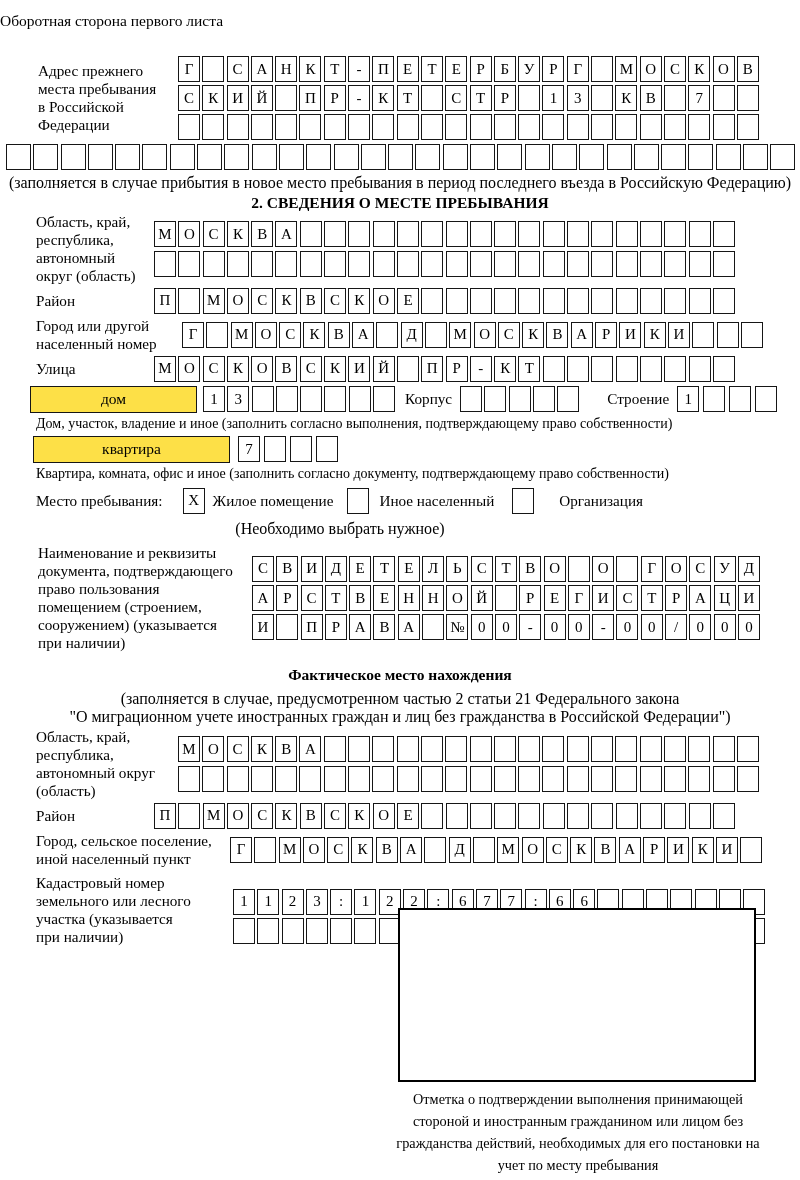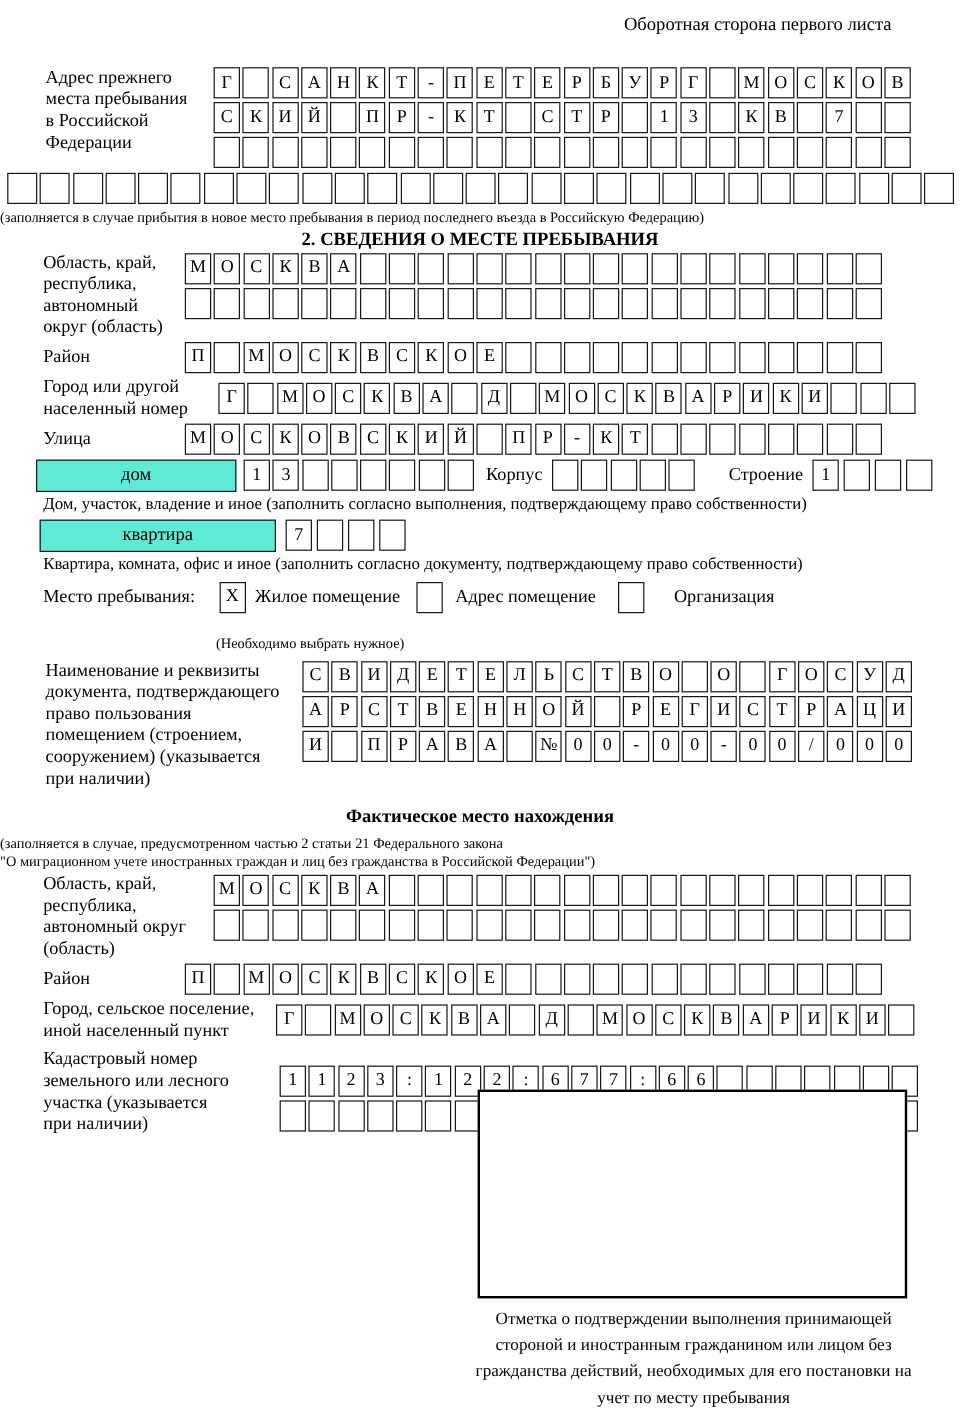--- a/index.html
+++ b/index.html
@@ -1,45 +1,45 @@
 <!DOCTYPE html>
 <html><head>
 <meta charset="utf-8">
 <style>
   html,body { margin:0; padding:0; background:#fff; }
   .page {
     width:800px; height:1180px; position:relative; overflow:hidden;
     background:#ffffff; color:#000;
     font-family:"Liberation Serif","DejaVu Serif",serif;
   }
-  .hdr { text-align:right; padding:12px 57px 0 0; font-size:15.5px; }
+  .hdr { text-align:left; padding:12px 57px 0 0; font-size:15.5px; }
   .lbl { white-space:pre-line; font-size:15.2px; line-height:18px; flex:none; }
-  .cap { font-size:12px; text-align:left; margin-top:4px; }
+  .cap { font-size:16px; text-align:center; margin-top:4px; }
   .capl { font-size:14px; margin:3px 0 0 36px; }
   .sect { font-weight:bold; font-size:15.5px; text-align:center; margin-top:2px; }
-  .formrow { display:flex; align-items:flex-start; margin-top:3px; }
+  .formrow { display:flex; align-items:center; margin-top:3px; }
   .formrow.vcenter { align-items:center; }
   .boxcol { display:flex; flex-direction:column; gap:3.2px; }
   .boxrow { display:flex; gap:2.3px; }
   .cell {
     flex:none; width:22px; height:26px; box-sizing:border-box;
     border:1.6px solid #161616; background:#fff;
     display:flex; align-items:center; justify-content:center;
     font-size:15px;
   }
   .full .cell { width:25px; }
   .cb {
     flex:none; width:22px; height:26px; box-sizing:border-box;
     border:1.6px solid #161616; display:flex; align-items:center;
     justify-content:center; font-size:15px;
   }
   .widebox {
     flex:none; box-sizing:border-box; height:27px;
     border:1.6px solid #161616; display:flex; align-items:center;
-    justify-content:center; font-size:15.5px; background:#5eead4;
+    justify-content:center; font-size:15.5px; background:#fde047;
   }
   .inline-lbl { font-size:15.2px; flex:none; }
   .stamp {
     position:absolute; left:398px; top:908px; width:358px; height:174px;
     border:2px solid #000; box-sizing:border-box; background:#fff;
   }
   .stamp-cap {
     position:absolute; left:388px; top:1088px; width:380px;
     font-size:14.3px; line-height:22px; text-align:center;
   }
@@ -363,25 +363,25 @@
         <span class="cell"></span>
       </div>
   </div>
   <div class="capl">Квартира, комната, офис и иное (заполнить согласно документу, подтверждающему право собственности)</div>
 
   <div class="formrow vcenter" style="margin-top:6px">
     <div class="inline-lbl" style="margin-left:36px">Место пребывания:</div>
     <div class="cb" style="margin-left:20px">X</div>
     <div class="inline-lbl" style="margin-left:8px">Жилое помещение</div>
     <div class="cb" style="margin-left:14px"></div>
-    <div class="inline-lbl" style="margin-left:10px">Адрес помещение</div>
+    <div class="inline-lbl" style="margin-left:10px">Иное населенный</div>
     <div class="cb" style="margin-left:18px"></div>
     <div class="inline-lbl" style="margin-left:25px">Организация</div>
   </div>
-  <div class="cap" style="margin-left:180px; width:320px; margin-top:18px">(Необходимо выбрать нужное)</div>
+  <div class="cap" style="margin-left:180px; width:320px; margin-top:6px">(Необходимо выбрать нужное)</div>
 
   <div class="formrow" style="margin-top:6px">
     <div class="lbl" style="margin-left:38px; width:200px">Наименование и реквизиты
 документа, подтверждающего
 право пользования
 помещением (строением,
 сооружением) (указывается
 при наличии)</div>
     <div class="boxcol" style="margin-left:14px; margin-top:1px">
       <div class="boxrow">

